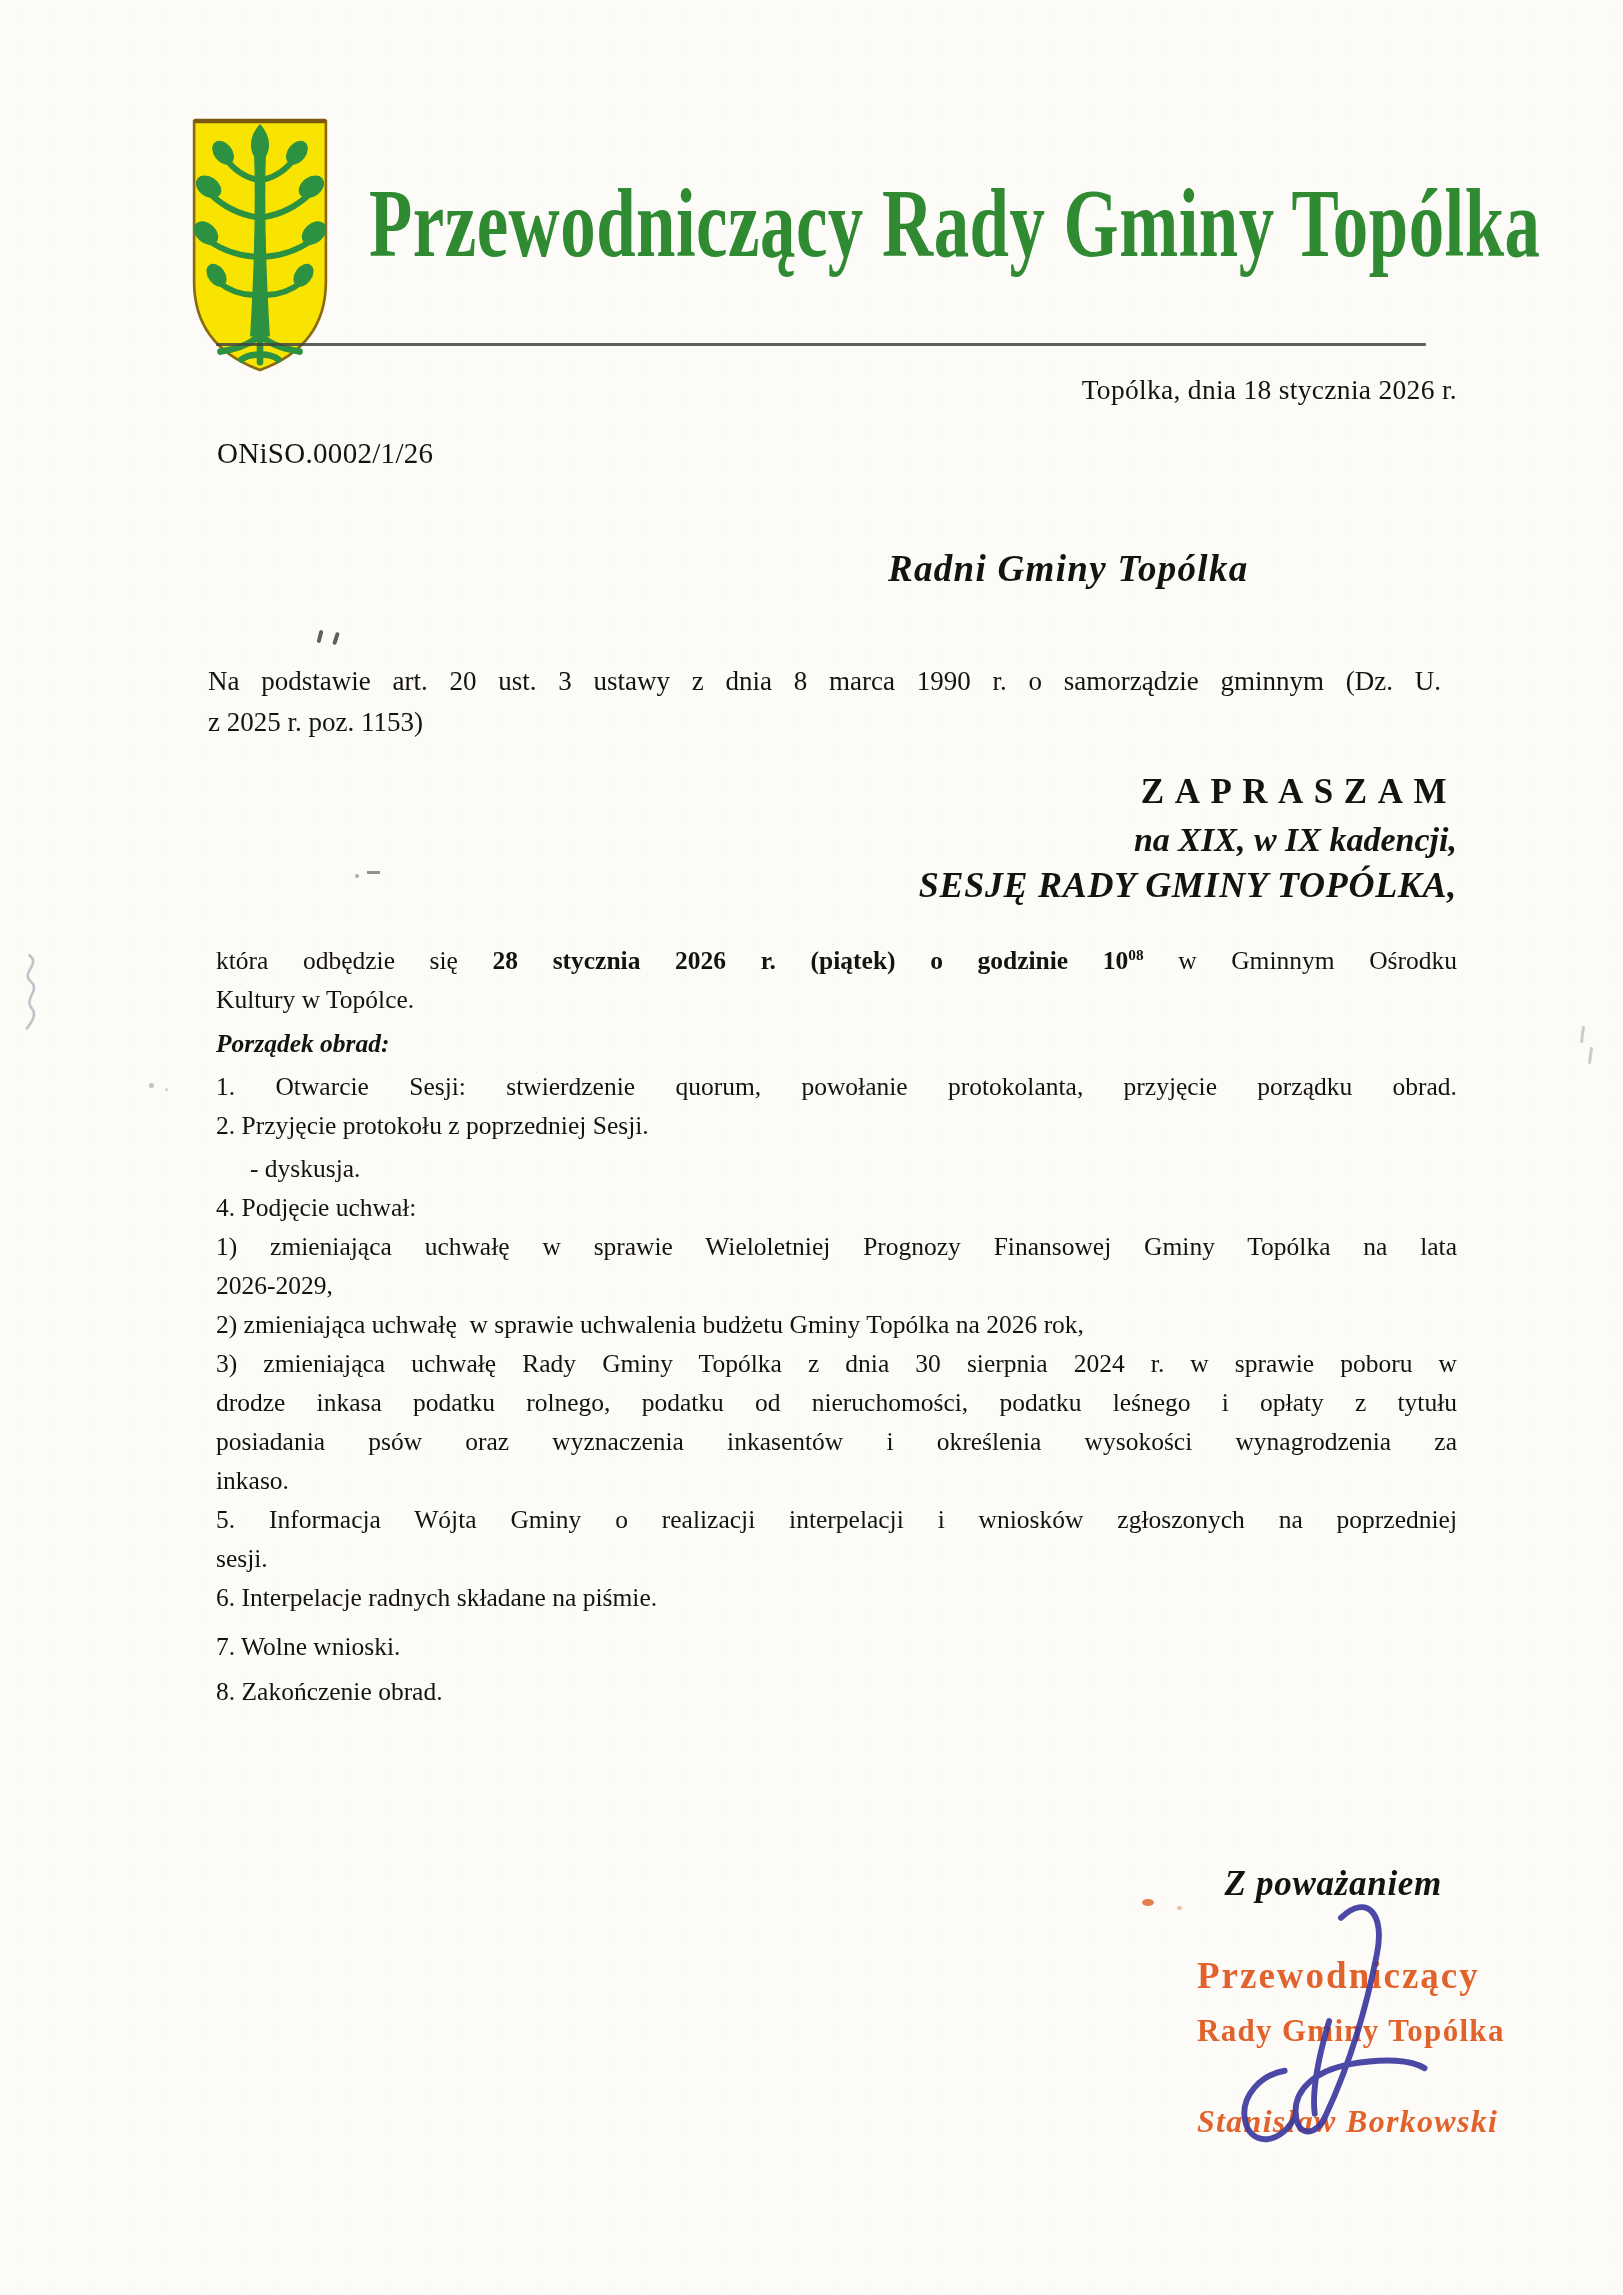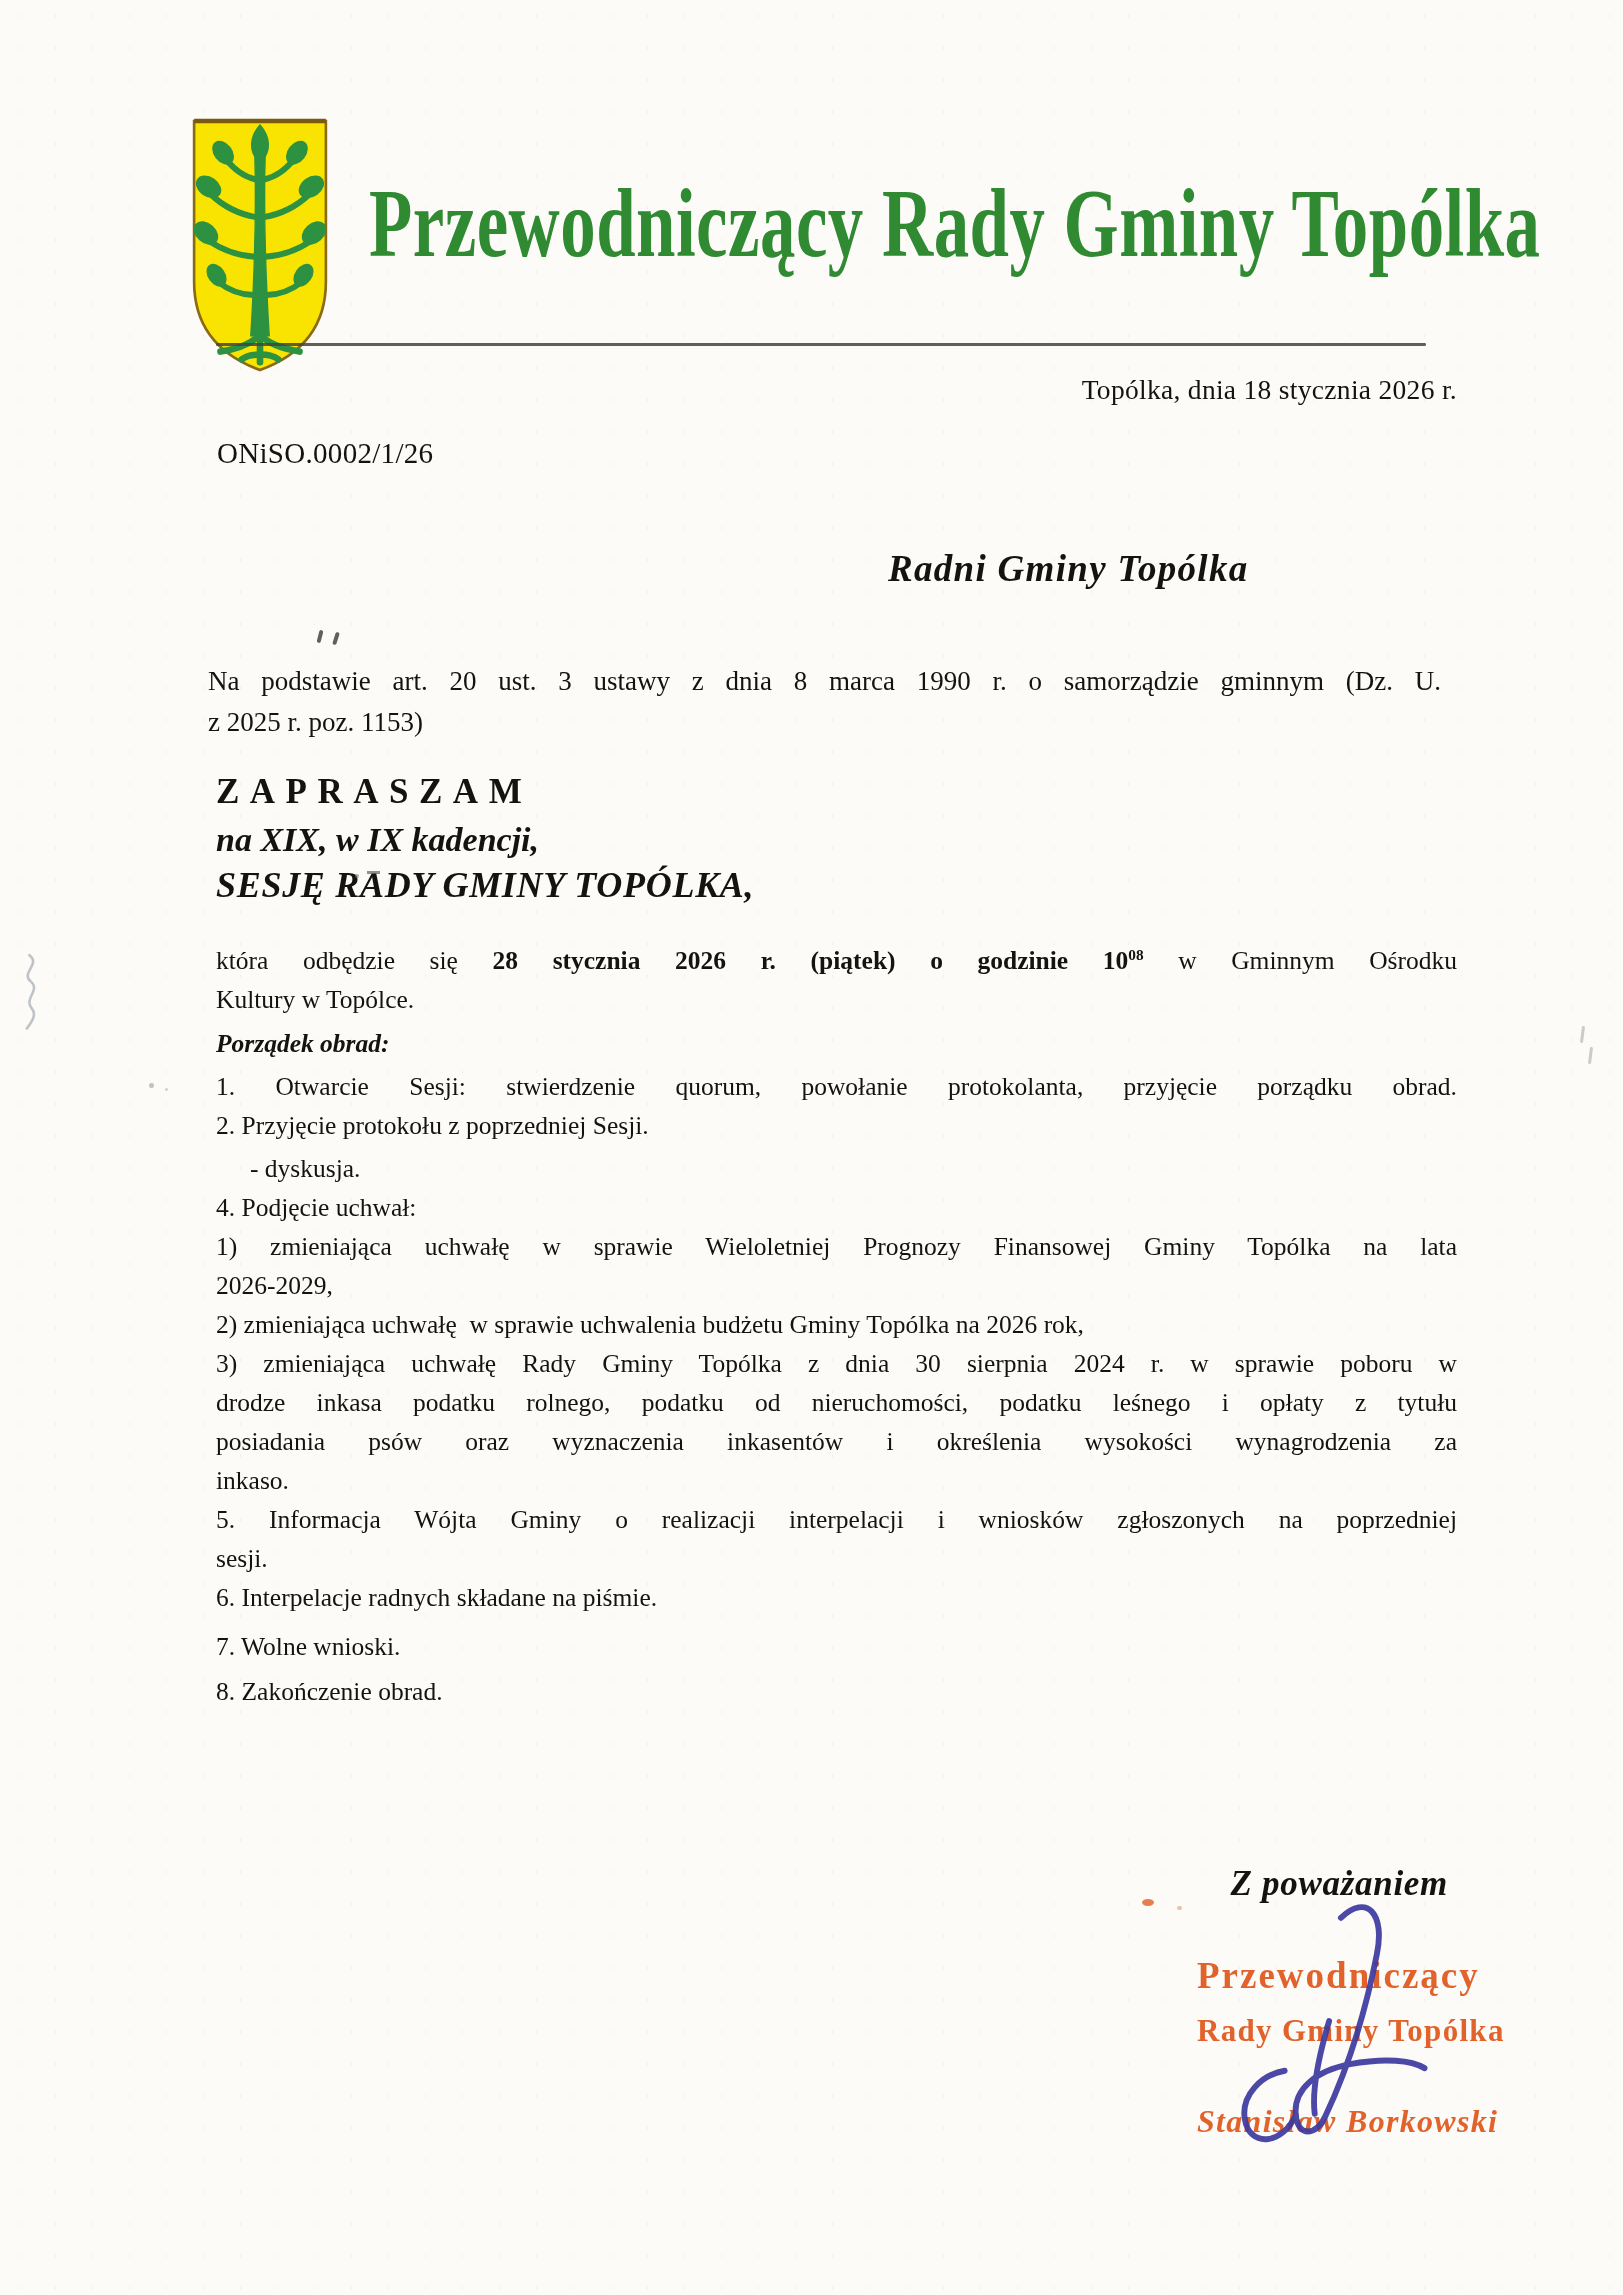--- a/index.html
+++ b/index.html
@@ -39,39 +39,39 @@
   }
 
   
   .legal {
     left:208px; top:661px; width:1233px;
     font-size:27px; line-height:41px; text-align:justify;
   }
   .line        { text-align:justify; }
   .line.stretch{ text-align-last:justify; -moz-text-align-last:justify; }
 
-  .invite { left:216px; top:772px; width:1241px; text-align:left; }
+  .invite { left:216px; top:772px; width:1241px; text-align:right; }
   .invite-l1 { font-size:35px; font-weight:bold; letter-spacing:10.5px; }
   .invite-l2 { font-size:34px; font-weight:bold; font-style:italic; margin-top:9.2px; }
   .invite-l3 { font-size:36px; font-weight:bold; font-style:italic; letter-spacing:0.7px; margin-top:5.2px; }
 
   .main {
     left:216px; top:941px; width:1241px;
     font-size:25.5px; line-height:39px;
   }
   .main sup { font-size:60%; vertical-align:super; line-height:0; }
   .agenda-heading { font-weight:bold; font-style:italic; margin-top:5.2px; }
   .g6  { margin-top:3.9px; }
   .g8  { margin-top:5.2px; }
   .g16 { margin-top:10.5px; }
   .indent { padding-left:34px; }
 
   
   .salutation {
-    top:1864px; right:175px;
+    top:1864px; right:181px;
     font-size:35px; font-weight:bold; font-style:italic; letter-spacing:0.7px;
   }
   .stamp { left:1197px; top:1954px; width:314px; color:#e0571c; opacity:.93; }
   .stamp-l1 { font-size:37px; font-weight:bold; letter-spacing:2px; }
   .stamp-l2 { font-size:31px; font-weight:bold; letter-spacing:1.3px; margin-top:15.7px; }
   .stamp-l3 { font-size:32px; font-weight:bold; font-style:italic; letter-spacing:1.3px; margin-top:54px; }
   .signature { left:1219px; top:1893px; width:249px; height:281px; }
 
   
   .ink-mark-a, .ink-mark-b {

